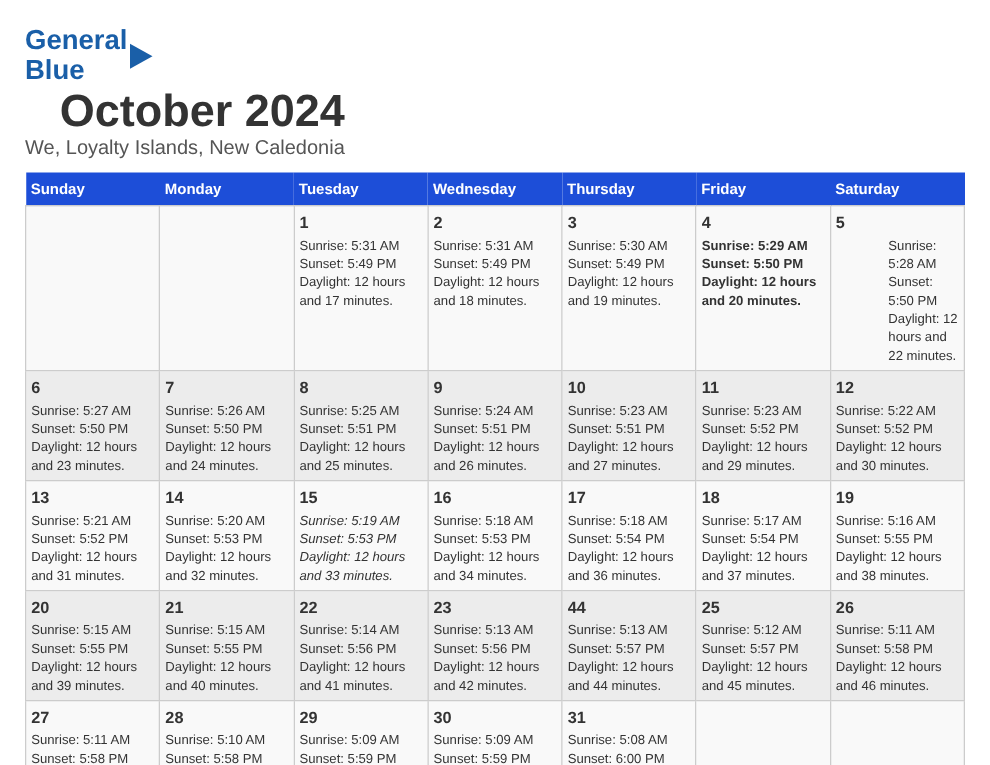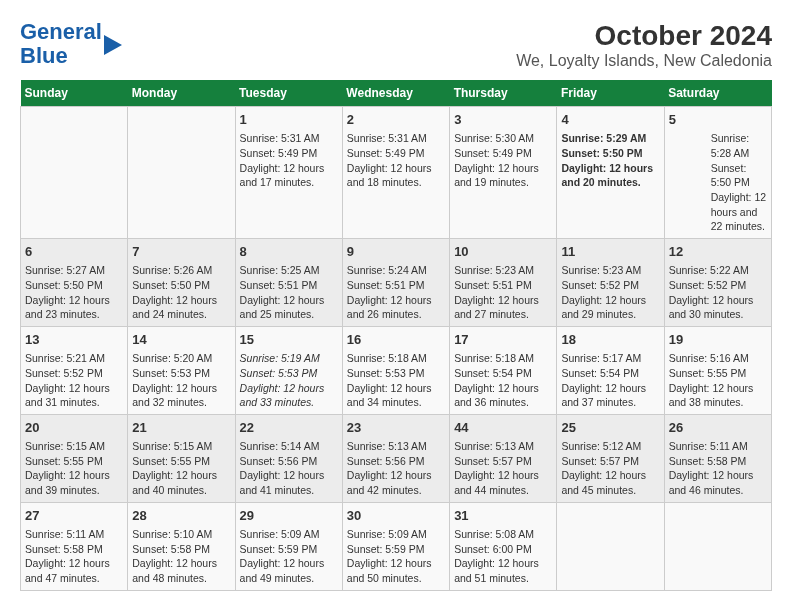--- a/index.html
+++ b/index.html
@@ -8,54 +8,55 @@
       background: #fff;
       width: 792px;
       min-height: 612px;
       padding: 20px;
     }
     .header {
       display: flex;
       justify-content: space-between;
       align-items: flex-start;
       margin-bottom: 10px;
+      flex-direction: column;
     }
     .logo {
       display: flex;
       align-items: center;
     }
     .logo-arrow {
       width: 0;
       height: 0;
       border-left: 18px solid #1a5fa8;
       border-top: 10px solid transparent;
       border-bottom: 10px solid transparent;
       margin-left: 2px;
       margin-top: 2px;
     }
     .title-section {
       text-align: right;
     }
     .title-section h1 {
-      font-size: 28px;
+      font-size: 36px;
       font-weight: bold;
       color: #333;
     }
     .title-section h2 {
       font-size: 16px;
       font-weight: normal;
       color: #555;
     }
     table {
       width: 100%;
       border-collapse: collapse;
       font-size: 11px;
     }
     thead tr th {
-      background-color: #15803d;
+      background-color: #1d4ed8;
       color: #fff;
       padding: 6px 4px;
       text-align: left;
       font-size: 12px;
       font-weight: bold;
     }
     tbody tr td {
       border: 1px solid #ccc;
       padding: 4px;
       vertical-align: top;

